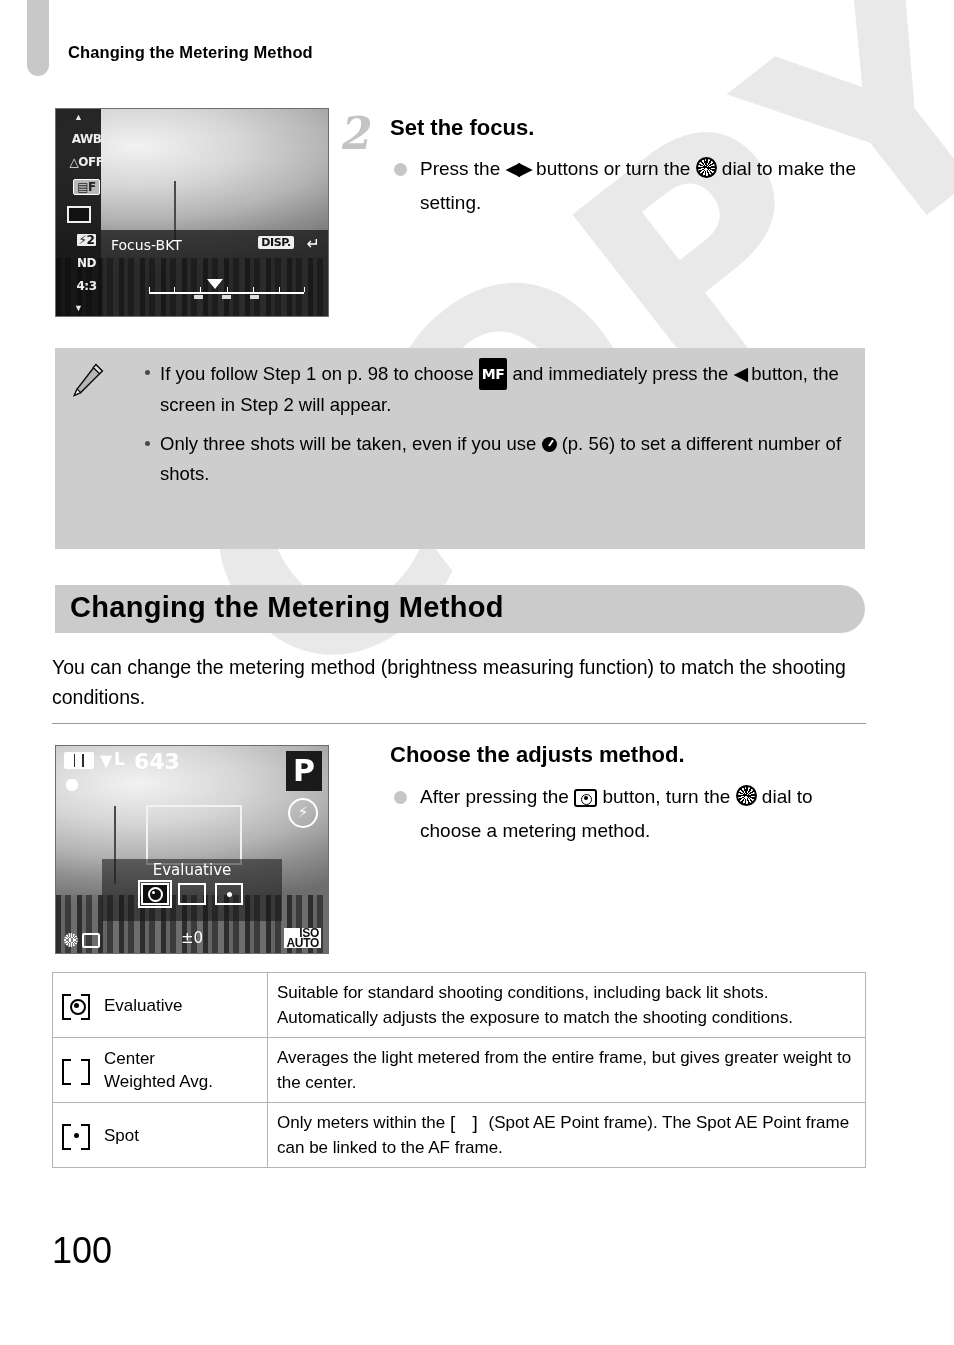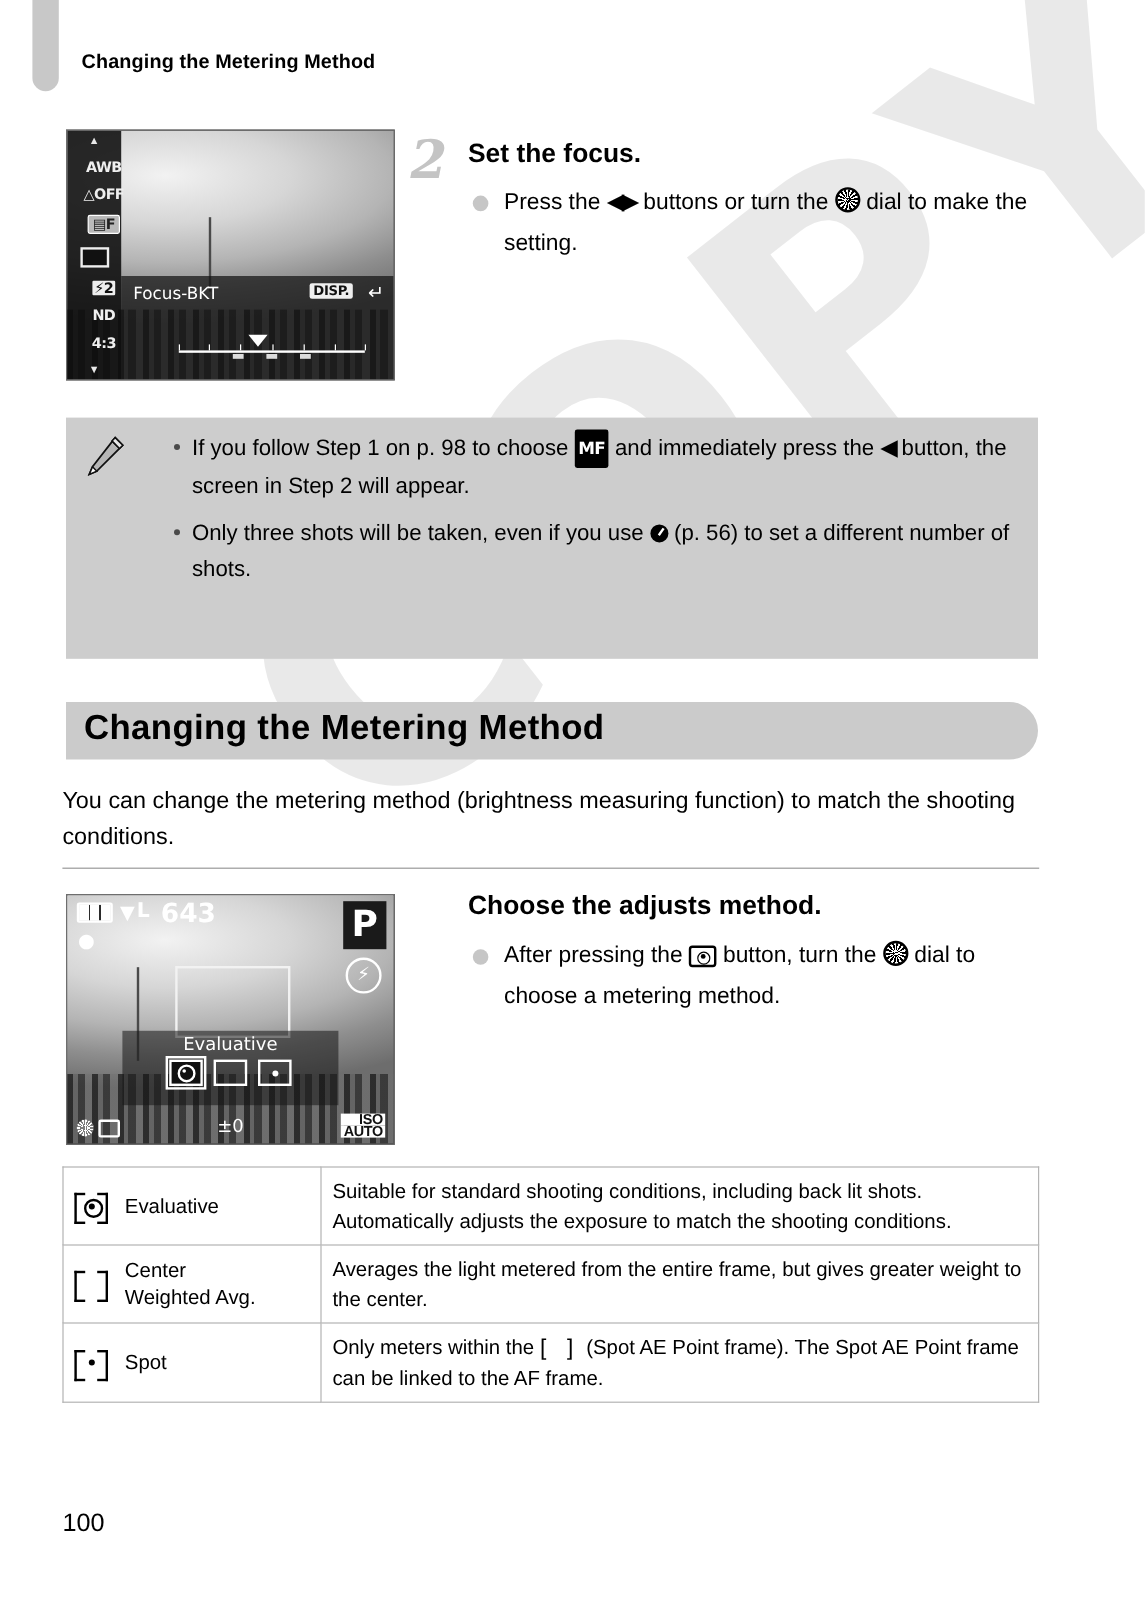--- a/index.html
+++ b/index.html
@@ -309,21 +309,21 @@
     position:absolute;left:50%;top:50%;width:12px;height:12px;margin:-6px 0 0 -6px;
     border:2px solid #000;border-radius:50%;
   }
   .tb-ic .pip{
     position:absolute;left:50%;top:50%;width:5px;height:5px;margin:-2.5px 0 0 -2.5px;
     background:#000;border-radius:50%;
   }
 
   
   #page-num{
-    position:absolute;left:52px;top:1258px;font-size:21px;z-index:9;
+    position:absolute;left:52px;top:1230px;font-size:36px;z-index:9;
   }
 </style>
 </head>
 <body>
 
 <div id="watermark">
   <div class="wm-text">COPY</div>
 </div>
 
 <div id="left-tab"></div>

